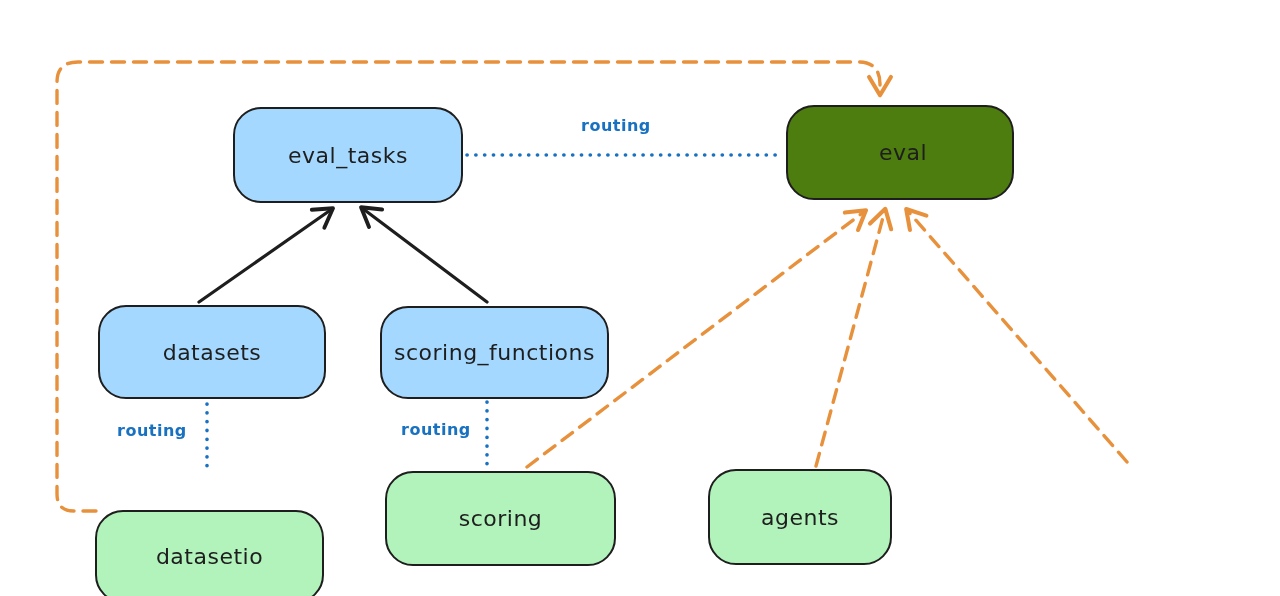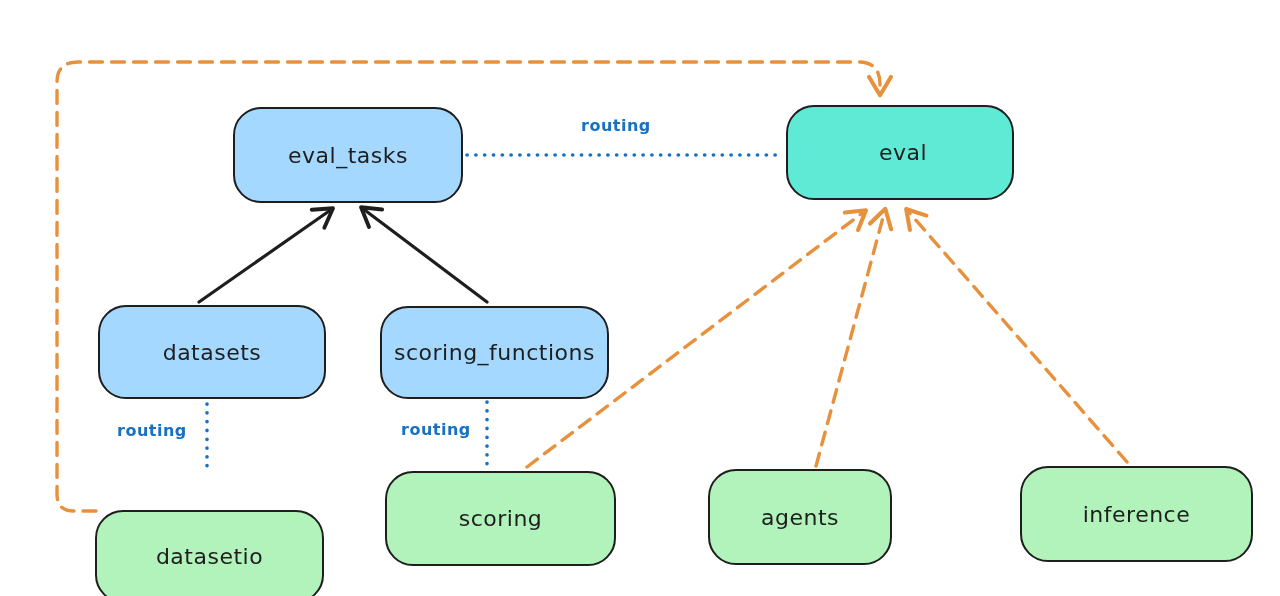--- a/index.html
+++ b/index.html
@@ -74,21 +74,21 @@
     <path class="dashed-orange" marker-end="url(#arrowOrange)" d="M 96 511 L 74 511 Q 57 511 57 494 L 57 82 Q 57 62 78 62 L 858 62 Q 880 62 880 84 L 880 94"></path>
     <path class="dashed-orange" marker-end="url(#arrowOrange)" d="M 527 467 L 865 211"></path>
     <path class="dashed-orange" marker-end="url(#arrowOrange)" d="M 816 466 L 885 210"></path>
     <path class="dashed-orange" marker-end="url(#arrowOrange)" d="M 1127 462 L 907 210"></path>
   </svg>
 
   <div class="node" id="n-eval-tasks" style="background: rgb(165, 216, 255);">
     <span>eval_tasks</span>
   </div>
 
-  <div class="node" id="n-eval" style="background: #5eead4; padding-left: 6px;">
+  <div class="node" id="n-eval" style="background: #4d7c0f; padding-left: 6px;">
     <span>eval</span>
   </div>
 
   <div class="node" id="n-datasets" style="background: rgb(165, 216, 255); text-align: right;">
     <span>datasets</span>
   </div>
 
   <div class="node" id="n-scoring-functions" style="background: rgb(165, 216, 255); text-align: right;">
     <span>scoring_functions</span>
   </div>
@@ -98,21 +98,18 @@
   </div>
 
   <div class="node" id="n-scoring" style="background: rgb(178, 242, 187);">
     <span>scoring</span>
   </div>
 
   <div class="node" id="n-agents" style="background: rgb(178, 242, 187);">
     <span>agents</span>
   </div>
 
-  <div class="node" id="n-inference" style="background: rgb(178, 242, 187);">
-    <span>inference</span>
-  </div>
 
   <div class="edge-label" id="lbl-routing-1">routing</div>
   <div class="edge-label" id="lbl-routing-2">routing</div>
   <div class="edge-label" id="lbl-routing-3">routing</div>
 
 </div>
 
 </body></html>

